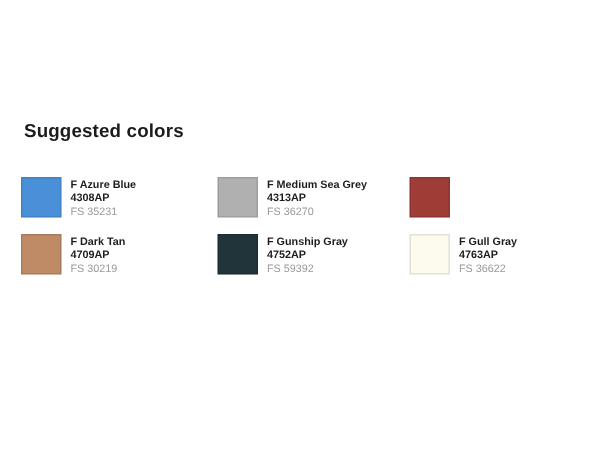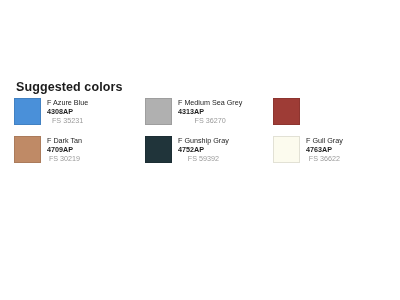--- a/index.html
+++ b/index.html
@@ -23,21 +23,21 @@
     box-sizing: border-box;
     padding: 10px 8px 12px 14px;
     background: #ffffff;
   }
 
   #panel-title {
     font-size: 12.5px;
     font-weight: bold;
     color: #1b1b1b;
     letter-spacing: 0.1px;
-    margin: 0 0 4px 2px;
+    margin: 0 0 24px 2px;
     line-height: 14px;
   }
 
   #color-grid {
     display: grid;
     grid-template-columns: 131px 128px 118px;
     grid-auto-rows: 38px;
     column-gap: 0px;
     row-gap: 0px;
   }
@@ -61,34 +61,34 @@
     flex-direction: column;
     padding-top: 0px;
     min-width: 0;
   }
 
   .c-name {
     font-size: 7.2px;
     line-height: 9px;
     color: #1d1d1d;
     white-space: nowrap;
+    font-weight: bold;
   }
   .c-code {
     font-size: 7.2px;
     line-height: 9px;
     font-weight: bold;
     color: #1d1d1d;
     white-space: nowrap;
   }
   .c-fs {
     font-size: 7.2px;
     line-height: 9px;
     color: #9a9a9a;
     white-space: nowrap;
-    text-align: center;
   }
 </style>
 </head>
 <body>
 
 <div id="panel">
 
   <div id="panel-title">Suggested colors</div>
 
   <div id="color-grid">

